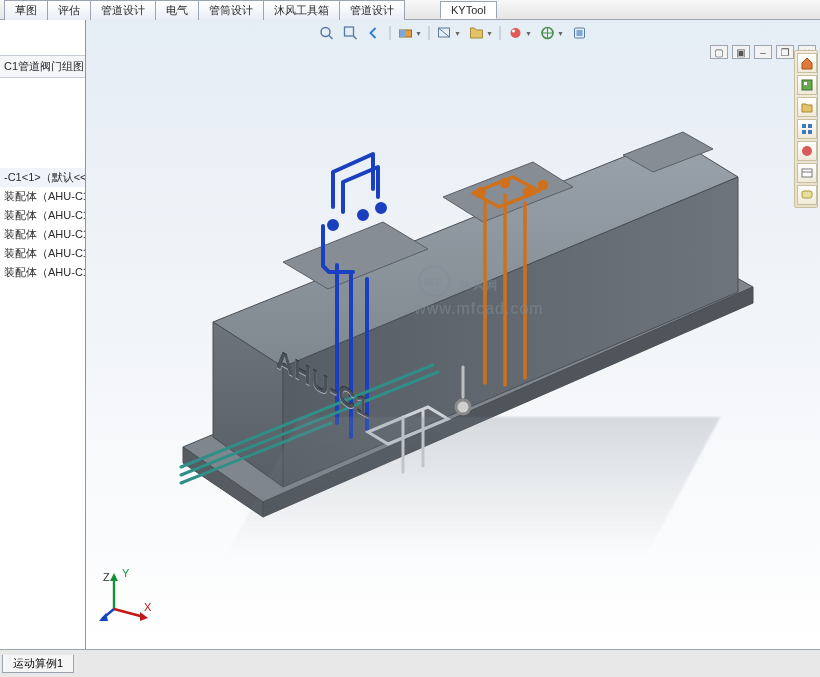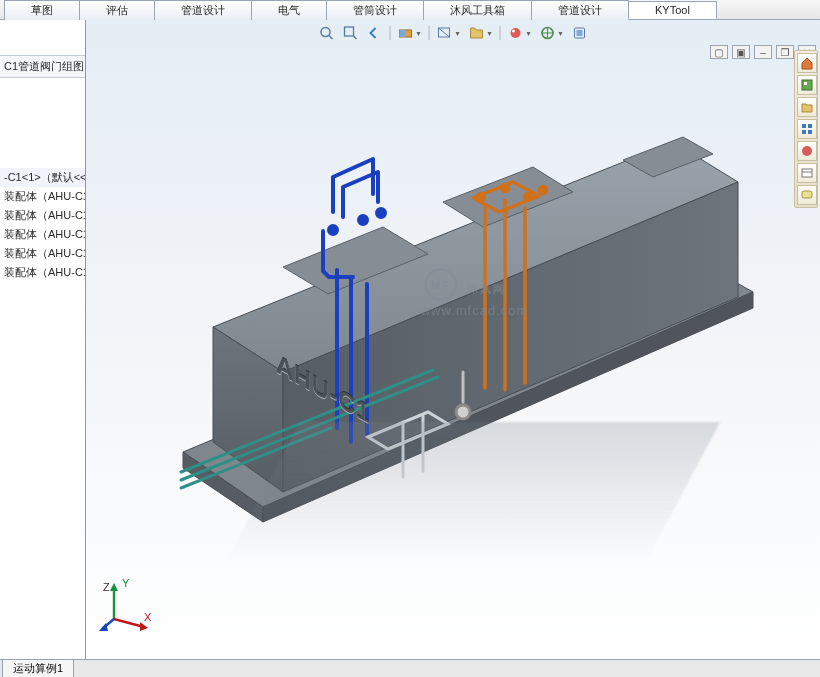--- a/index.html
+++ b/index.html
@@ -1,22 +1,22 @@
 <!DOCTYPE html>
 <html><head>
 <meta charset="utf-8">
 <style>
   * { margin: 0; padding: 0; box-sizing: border-box; font-family: "Microsoft YaHei", Tahoma, sans-serif; font-size: 11px; }
   html, body { width: 820px; height: 677px; overflow: hidden; background: #e8e8e8; }
   .app { width: 100%; height: 100%; display: flex; flex-direction: column; position: relative; }
 
   
   .ribbon { height: 20px; display: flex; align-items: center; background: linear-gradient(#f7f7f7,#e6e6e6); border-bottom: 1px solid #9aa4b3; padding-left: 4px; }
-  .tab { padding: 2px 26px; border: 1px solid #9aa4b3; border-bottom: none; background: linear-gradient(#fff,#e9eef6); margin-right: -1px; cursor: pointer; color: #2a2a2a; text-align: right; }
-  .tab.active { background: #fff; border-bottom: 1px solid #fff; position: relative; z-index: 2; }
+  .tab { padding: 2px 10px; border: 1px solid #9aa4b3; border-bottom: none; background: linear-gradient(#fff,#e9eef6); margin-right: -1px; cursor: pointer; color: #2a2a2a; text-align: right; }
+  .tab.active { background: #fff; border-bottom: 1px solid #fff; position: relative; z-index: 2; margin-left: 36px; }
 
   
   .win-controls { height: 20px; display: flex; gap: 4px; align-items: center; position: absolute; right: 4px; top: 22px; z-index: 5; }
   .win-btn { width: 18px; height: 14px; border: 1px solid #9aa4b3; background: #f3f3f3; display: flex; align-items: center; justify-content: center; color: #555; cursor: pointer; font-size: 10px; }
   .win-close { color: #8a4b00; }
 
   
   .content { flex: 1; display: flex; position: relative; }
 
   
@@ -43,26 +43,26 @@
 
   
   .model-wrap { position: absolute; left: 50%; top: 48%; transform: translate(-50%,-50%); width: 640px; height: 430px; }
   .floor-reflection { position: absolute; left: 130px; top: 310px; width: 420px; height: 140px; transform: skewX(-28deg); background: linear-gradient(rgba(120,130,140,0.25), rgba(255,255,255,0)); filter: blur(1px); }
 
   
   .triad { position: absolute; left: 14px; bottom: 28px; width: 54px; height: 54px; }
   .triad svg { width: 54px; height: 54px; overflow: visible; }
 
   
-  .bottom-tabs { height: 18px; background: #e8e8e8; border-top: 1px solid #9aa4b3; display: flex; align-items: center; }
+  .bottom-tabs { height: 28px; background: #e8e8e8; border-top: 1px solid #9aa4b3; display: flex; align-items: center; }
   .b-tab { padding: 1px 10px; background: #f6f6f6; border: 1px solid #9aa4b3; border-top: none; margin-left: 2px; cursor: pointer; }
 
   
   .watermark { position: absolute; left: 50%; top: 39%; transform: translate(-30%,-10%); color: rgba(130,140,150,0.55); font-size: 34px; font-weight: bold; font-family: "SimHei","Microsoft YaHei"; letter-spacing: 2px; pointer-events: none; white-space: nowrap; }
-  .watermark .sub { display: block; font-size: 13px; font-weight: normal; letter-spacing: 1px; color: rgba(130,140,150,0.6); text-align: center; }
+  .watermark .sub { display: block; font-size: 16px; font-weight: normal; letter-spacing: 1px; color: rgba(130,140,150,0.6); text-align: center; }
   .wm-logo { display: inline-block; vertical-align: middle; margin-right: 6px; }
 
   
   .unit-label { position: absolute; left: 138px; top: 262px; color: #4a5158; font-size: 26px; font-weight: bold; transform: skewY(29deg) scaleX(0.9); letter-spacing: 1px; font-family: Arial, sans-serif; text-shadow: 0 1px 0 #aeb4bb, 0 -1px 0 #2d3338; pointer-events:none; }
 </style>
 </head>
 <body>
 
 <div class="app">
 

